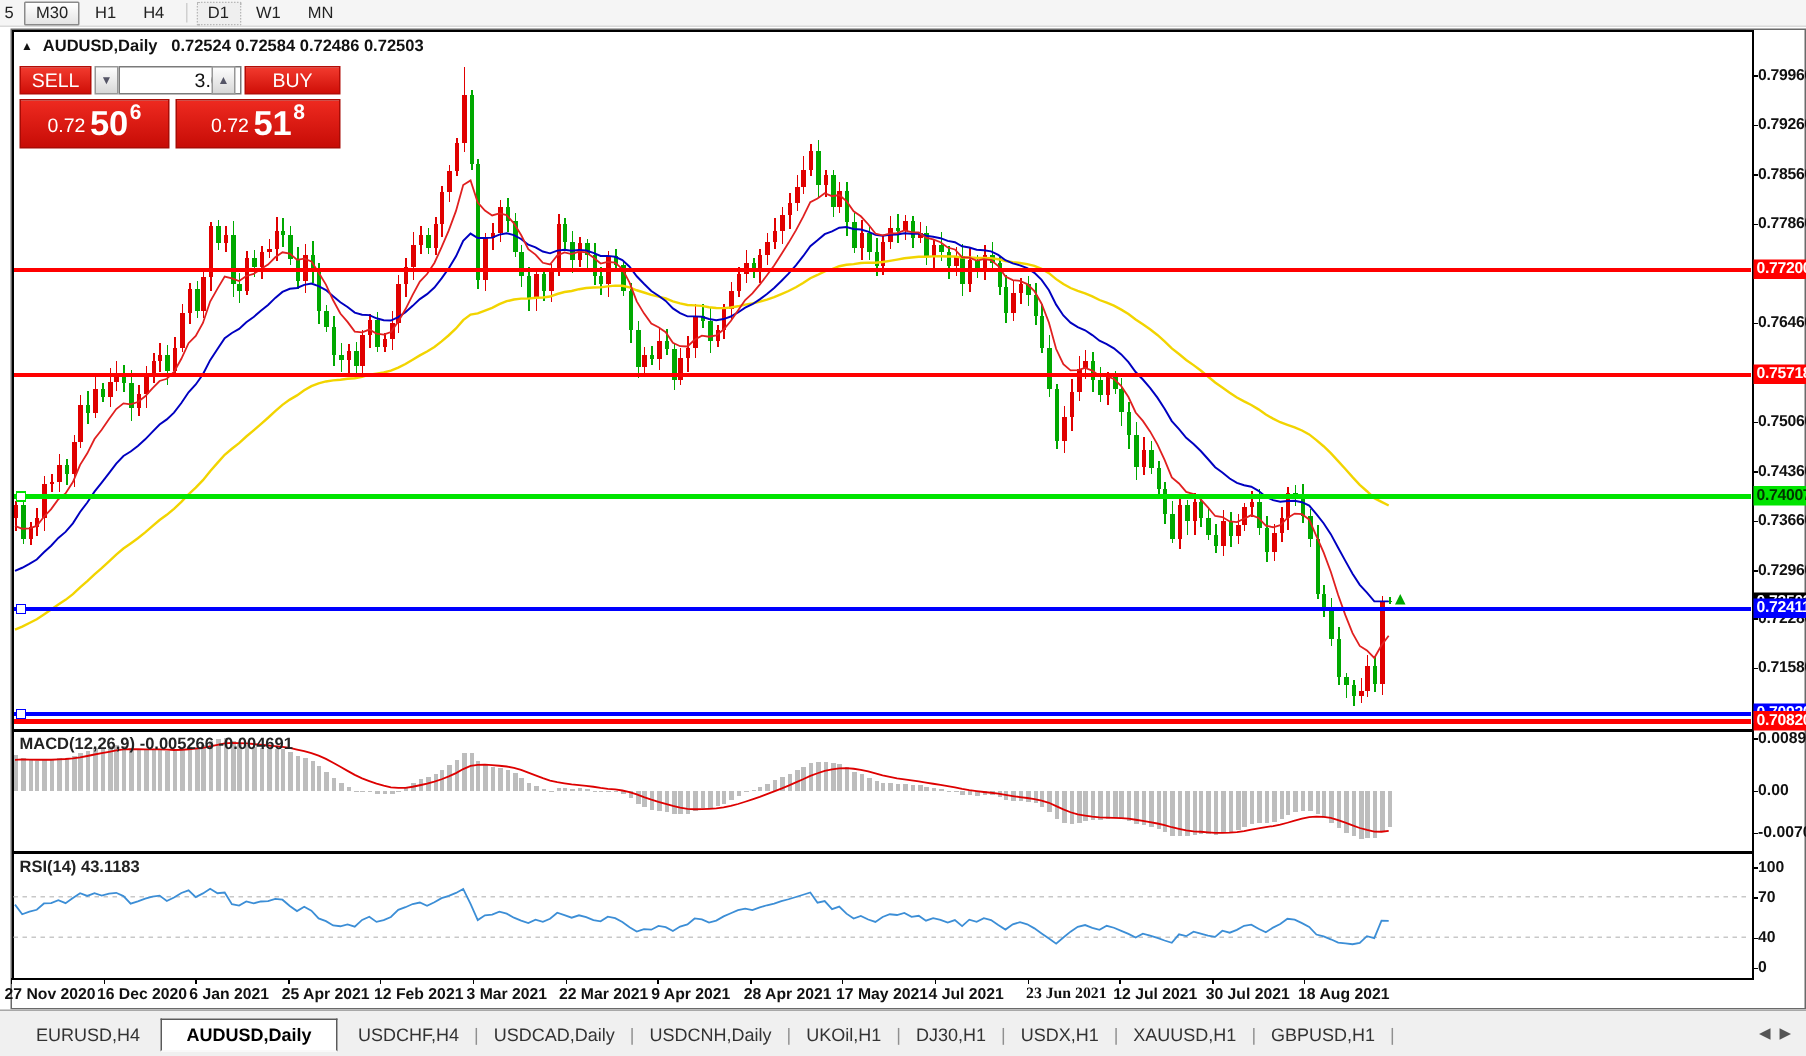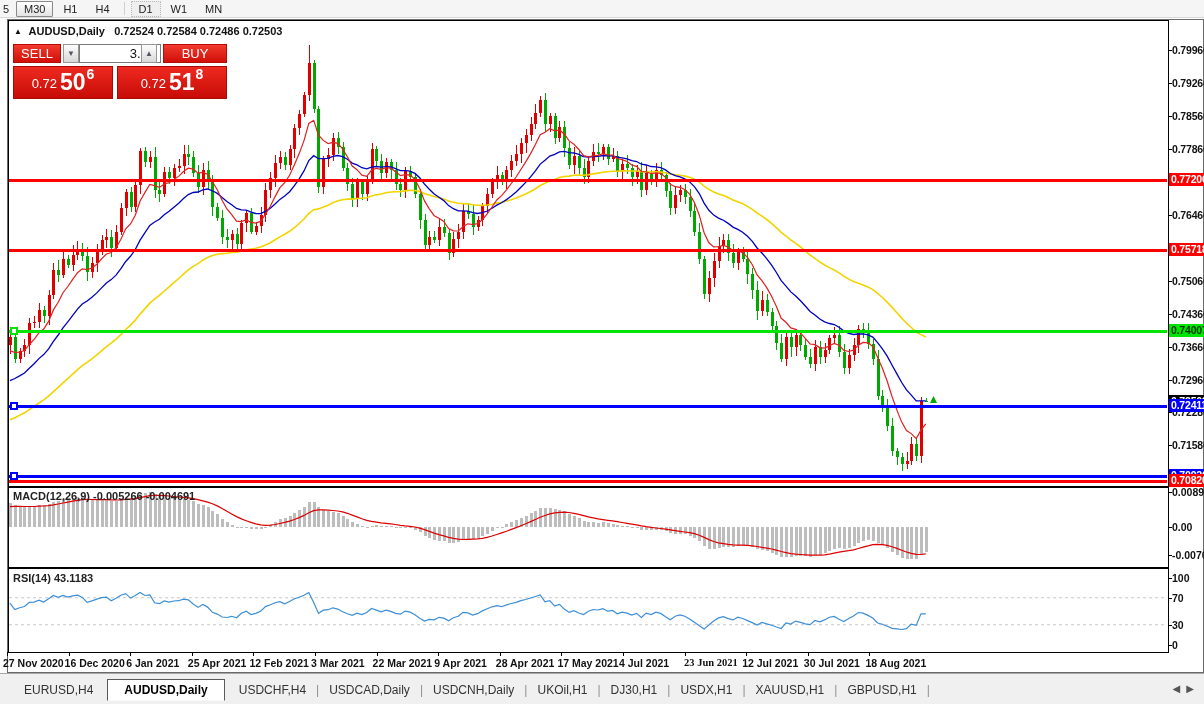--- a/index.html
+++ b/index.html
@@ -762,21 +762,21 @@
       <span class="pbox" style="top: 242.98px; background: rgb(255, 0, 0); color: rgb(255, 255, 255); z-index: 5;">0.75718</span>
       <span class="pbox" style="top: 323.641px; background: rgb(0, 228, 0); color: rgb(0, 51, 0); z-index: 6;">0.74007</span>
       <span class="pbox" style="top: 398.881px; background: rgb(0, 0, 255); color: rgb(255, 255, 255); z-index: 7;">0.72411</span>
       <span class="pbox" style="top: 469.171px; background: rgb(0, 0, 255); color: rgb(255, 255, 255); z-index: 8;">0.70920</span>
       <span class="pbox" style="top: 473.886px; background: rgb(255, 0, 0); color: rgb(255, 255, 255); z-index: 9;">0.70820</span>
       <span class="stick" style="top: 486px;">0.00890</span>
       <span class="stick" style="top: 521px;">0.00</span>
       <span class="stick" style="top: 548.567px;">-0.00701</span>
       <span class="stick" style="top: 571.5px;">100</span>
       <span class="stick" style="top: 591.75px;">70</span>
-      <span class="stick" style="top: 618.75px;">30</span>
+      <span class="stick" style="top: 618.75px;">40</span>
       <span class="stick" style="top: 639px;">0</span>
     </div>
   <div id="dateaxis">
       <span class="dlabel" style="left: 3px;">27 Nov 2020</span>
       <span class="dlabel" style="left: 64.6px;">16 Dec 2020</span>
       <span class="dlabel" style="left: 126.2px;">6 Jan 2021</span>
       <span class="dlabel" style="left: 187.8px;">25 Apr 2021</span>
       <span class="dlabel" style="left: 249.4px;">12 Feb 2021</span>
       <span class="dlabel" style="left: 311px;">3 Mar 2021</span>
       <span class="dlabel" style="left: 372.6px;">22 Mar 2021</span>

